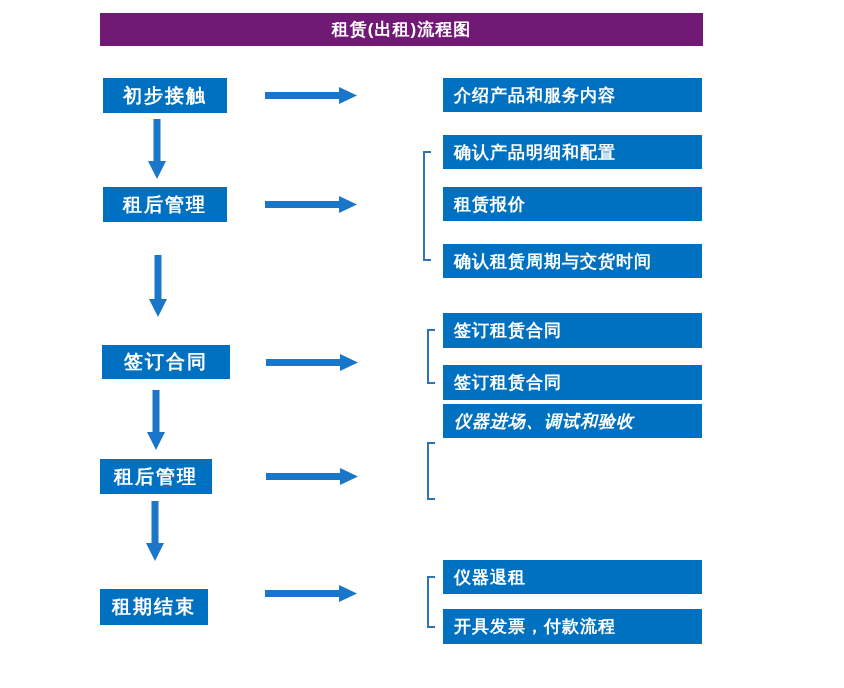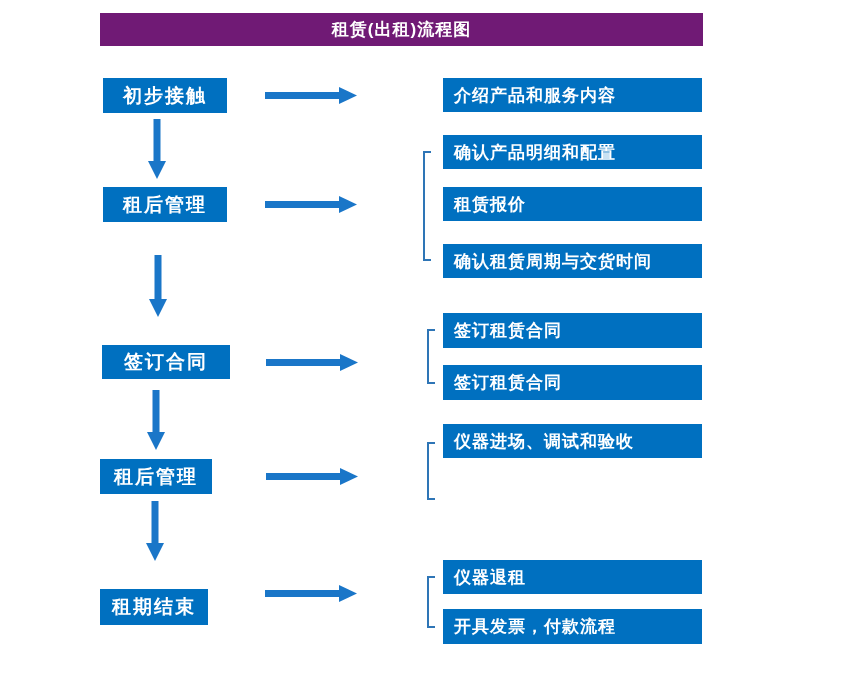--- a/index.html
+++ b/index.html
@@ -125,18 +125,18 @@
 
   <div class="detail" style="top:78px;">介绍产品和服务内容</div>
 
   <div class="detail" style="top:135px;">确认产品明细和配置</div>
   <div class="detail" style="top:187px;">租赁报价</div>
   <div class="detail" style="top:313px; height:35px;">签订租赁合同</div>
 
   <div class="detail" style="top:244px;">确认租赁周期与交货时间</div>
   <div class="detail" style="top:365px; height:35px;">签订租赁合同</div>
 
-  <div class="detail" style="top:424px;">仪器进场、调试和验收</div>
+  <div class="detail" style="top:404px;font-style:italic;">仪器进场、调试和验收</div>
 
   <div class="detail" style="top:560px;">仪器退租</div>
   <div class="detail" style="top:609px; height:35px;">开具发票，付款流程</div>
 
 </div>
 
 </body></html>

